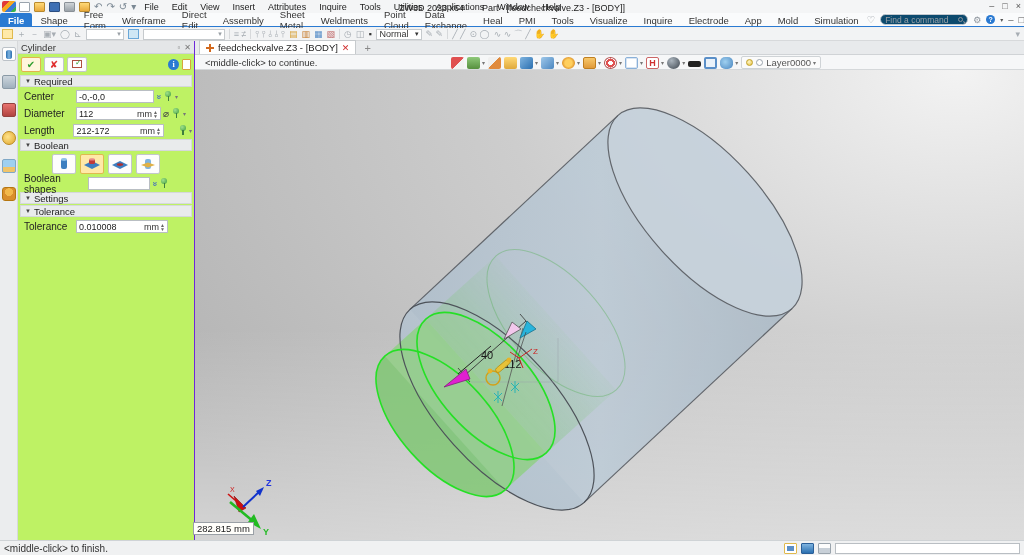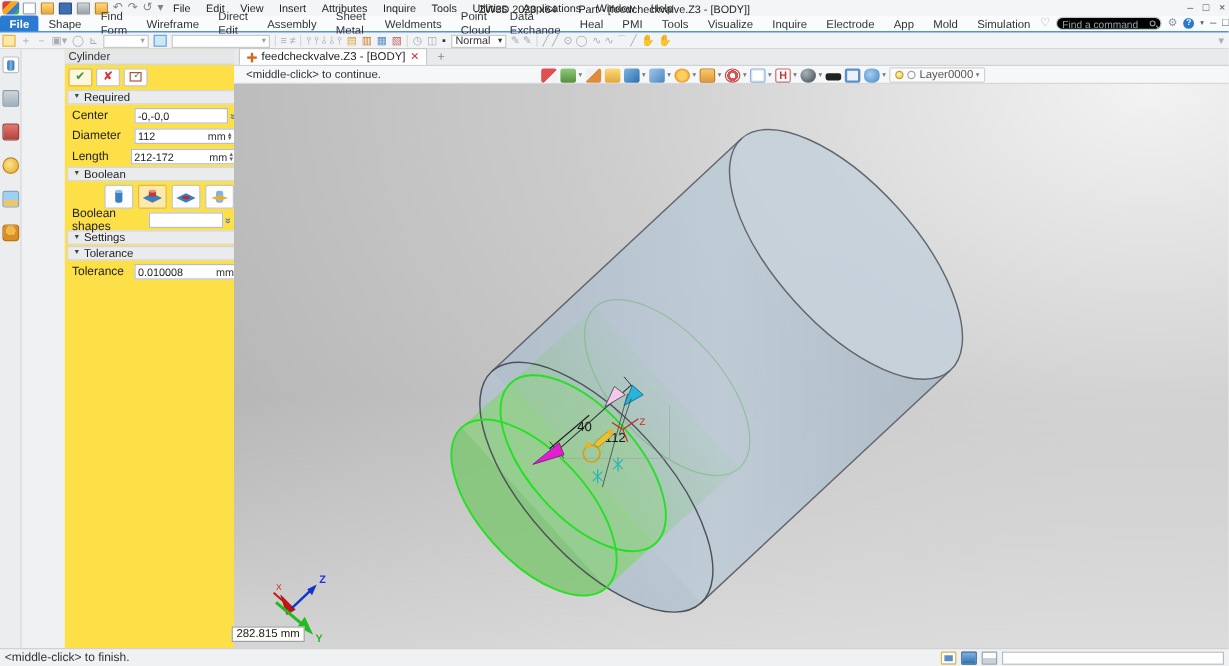--- a/index.html
+++ b/index.html
@@ -25,21 +25,21 @@
   #wintitle { position:absolute; left:0; top:0; width:1024px; height:13px; display:flex;
     justify-content:center; align-items:flex-end; gap:18px; pointer-events:none; color:#222; }
   #winctrl1 { position:absolute; right:3px; top:1px; display:flex; gap:8px; color:#555; font-size:9px; }
 
   
   #ribbontabs { left:0; top:13px; width:1024px; height:14px; background:#fafbfc;
     display:flex; align-items:stretch; font-size:9.5px; border-bottom:1px solid #2a7ad2; }
   .rtab { padding:1px 8px 0 8px; display:flex; align-items:center; color:#333; }
   .rtab.active { background:#2a7ad2; color:#fff; border-radius:2px 2px 0 0; font-weight:bold; }
   #ribbonright { margin-left:auto; display:flex; align-items:center; gap:5px; padding-right:2px; }
-  #findbox { width:88px; height:11px; background:#000000; border:1px solid #c3c9cf; border-radius:6px;
+  #findbox { width:88px; height:11px; background:#0c4a6e; border:1px solid #c3c9cf; border-radius:6px;
     display:flex; align-items:center; padding:0 4px; color:#9aa0a6; font-size:8.5px; gap:3px;justify-content:flex-end; }
   .mag { width:5px; height:5px; border:1px solid #8b939b; border-radius:50%; position:relative; flex:0 0 auto; }
   .mag:after { content:""; position:absolute; left:4px; top:4px; width:3px; height:1px; background:#8b939b; transform:rotate(45deg); }
   .helpdot { width:9px; height:9px; border-radius:50%; background:#2a7ad2; color:#fff; font-size:7px;
     display:flex; align-items:center; justify-content:center; font-weight:bold; }
   .heart { color:#9aa0a6; }
   .gear { color:#8b939b; font-size:9px; }
   .wc { color:#555; }
 
   
@@ -61,21 +61,21 @@
   .dk-cyl { background:#fff; border:1px solid #bcc2c8; position:relative; }
   .dk-cyl:after { content:""; position:absolute; left:3px; top:2px; width:6px; height:9px;
     background:linear-gradient(90deg,#2a6fb0,#7fb4e0 50%,#2a6fb0); border-radius:3px/2px; }
   .dk-tree { background:linear-gradient(#cdd6dd,#9fb0bd); border:1px solid #8a9aa6; }
   .dk-nodes { background:linear-gradient(#e8736f,#b14440); border:1px solid #93423f; }
   .dk-coin { background:radial-gradient(circle at 40% 40%,#ffe38a,#e0a62c); border:1px solid #bb8a21; border-radius:50%; }
   .dk-pic { background:linear-gradient(180deg,#9fd0f0 55%,#f0c46a 55%); border:1px solid #7fa8c6; }
   .dk-person { background:radial-gradient(circle at 50% 35%,#f2b84a 40%,#d98e2b 41%); border:1px solid #b5760f; border-radius:3px; }
 
   
-  #panel { left:18px; top:41px; width:177px; height:499px; background:#fde047; border-right:3px solid #6d28d9;margin-left:36px; }
+  #panel { left:18px; top:41px; width:177px; height:499px; background:#bef264; border-right:1px solid #6d28d9; }
   #panel-header { height:13px; background:#e4e6e8; border-bottom:1px solid #cfd3d6; display:flex;
     align-items:center; padding:0 3px; font-size:9.5px; color:#333; }
   #panel-header .ph-btns { margin-left:auto; display:flex; gap:4px; color:#777; font-size:8px; }
   #dlg-btnrow { height:20px; display:flex; align-items:center; gap:3px; padding:2px 3px; }
   .dbtn { width:20px; height:15px; background:#fdfdfd; border:1px solid #c3c7cb; border-radius:2px;
     display:flex; align-items:center; justify-content:center; font-size:10px; font-weight:bold; }
   .dbtn.hl { border-color:#e2b24e; background:#fff6dd; }
   .ok { color:#2f9e2f; } .cancel { color:#e03030; }
   .applyic { width:10px; height:8px; border:1px solid #b05040; background:#fff; position:relative; }
   .applyic:after { content:"✓"; position:absolute; left:2px; top:-3px; color:#2f9e2f; font-size:8px; font-weight:bold; }
@@ -196,21 +196,21 @@
     <div id="winctrl1">
       <span class="wc">–</span>
       <span class="wc">□</span>
       <span class="wc">×</span>
     </div>
   </div>
 
   <div id="ribbontabs" class="abs">
     <span class="rtab active">File</span>
     <span class="rtab">Shape</span>
-    <span class="rtab">Find Form</span>
+    <span class="rtab">Free Form</span>
     <span class="rtab">Wireframe</span>
     <span class="rtab">Direct Edit</span>
     <span class="rtab">Assembly</span>
     <span class="rtab">Sheet Metal</span>
     <span class="rtab">Weldments</span>
     <span class="rtab">Point Cloud</span>
     <span class="rtab">Data Exchange</span>
     <span class="rtab">Heal</span>
     <span class="rtab">PMI</span>
     <span class="rtab">Tools</span>

